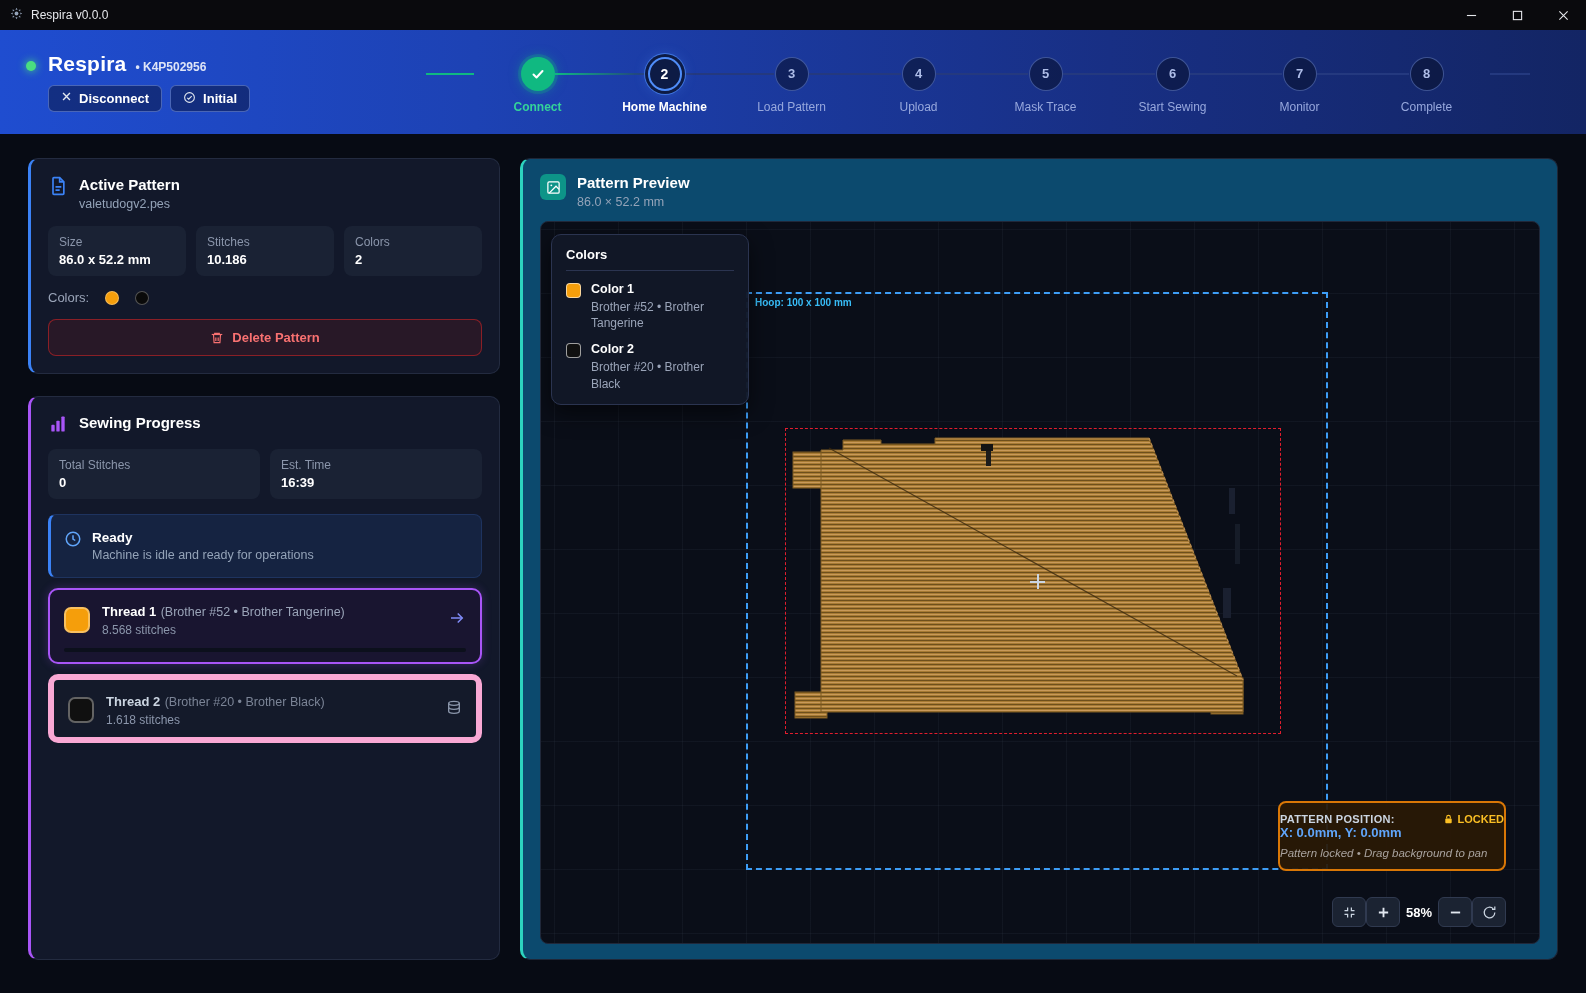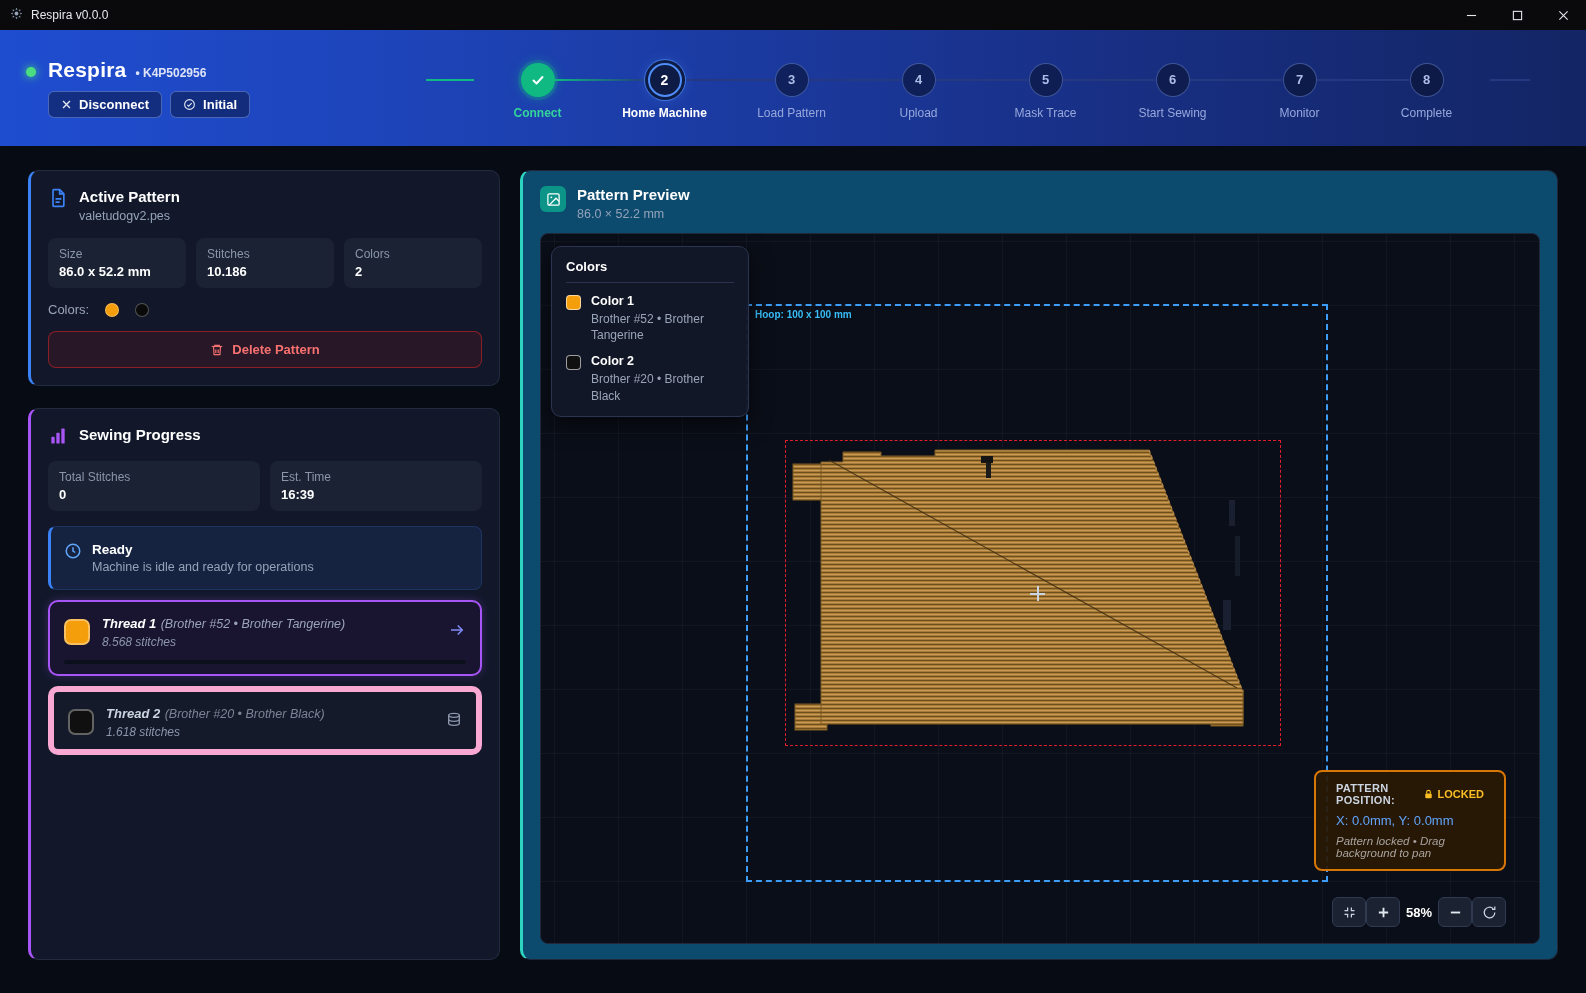--- a/index.html
+++ b/index.html
@@ -8,28 +8,28 @@
   .window { width:1586px; height:993px; display:flex; flex-direction:column; }
 
   
   .titlebar { height:30px; background:#0a0a0d; display:flex; align-items:center; justify-content:space-between; flex-shrink:0; }
   .tb-left { display:flex; align-items:center; gap:8px; padding-left:10px; }
   .tb-title { font-size:12px; color:#e5e7eb; }
   .tb-controls { display:flex; height:30px; }
   .tb-btn { width:46px; height:30px; display:flex; align-items:center; justify-content:center; background:transparent; border:none; cursor:pointer; }
 
   
-  .header { height:116px; flex-shrink:0; background:linear-gradient(90deg,#1f4dd0 0%,#1d42b4 30%,#182f84 70%,#132564 100%); display:flex; align-items:center; padding:0 26px; }
+  .header { height:104px; flex-shrink:0; background:linear-gradient(90deg,#1f4dd0 0%,#1d42b4 30%,#182f84 70%,#132564 100%); display:flex; align-items:center; padding:0 26px; }
   .header-left { display:flex; gap:12px; align-items:flex-start; width:400px; flex-shrink:0; }
   .conn-dot { width:10px; height:10px; border-radius:50%; background:#4ade80; box-shadow:0 0 8px #4ade80; margin-top:9px; flex-shrink:0; }
   .brand-row { display:flex; align-items:baseline; gap:9px; }
   .brand { font-size:21px; font-weight:800; color:#fff; letter-spacing:.2px; }
   .serial { font-size:12px; color:rgba(255,255,255,.85); font-weight:600; }
   .hbtn-row { display:flex; gap:8px; margin-top:9px; }
-  .hbtn { display:flex; align-items:center; gap:7px; background:rgba(8,18,56,.5); border:1px solid rgba(130,160,235,.5); color:#fff; font-size:13px; font-weight:600; padding:5px 12px; border-radius:6px; cursor:pointer; font-family:inherit; }
+  .hbtn { display:flex; gap:7px; background:rgba(8,18,56,.5); border:1px solid rgba(130,160,235,.5); color:#fff; font-size:13px; font-weight:600; padding:5px 12px; border-radius:6px; cursor:pointer; font-family:inherit; }
 
   .stepper { flex:1; display:flex; align-items:flex-start; padding-top:6px; }
   .lead-line { width:48px; height:2px; background:#10b981; margin-top:16px; flex-shrink:0; }
   .tail-line { width:40px; height:2px; background:#24397f; margin-top:16px; flex-shrink:0; }
   .step { width:127px; display:flex; flex-direction:column; align-items:center; position:relative; flex-shrink:0; cursor:pointer; }
   .step:not(.first)::before { content:""; position:absolute; top:16px; left:-46px; width:92px; height:2px; background:#24397f; }
   .step.grad::before { background:linear-gradient(90deg,#10b981,#24397f); }
   .circle { width:34px; height:34px; border-radius:50%; display:flex; align-items:center; justify-content:center; font-size:13px; font-weight:700; position:relative; z-index:1; }
   .step.done .circle { background:#10b981; color:#fff; box-shadow:0 0 0 3px rgba(16,185,129,.22), 0 0 12px rgba(16,185,129,.5); }
   .step.current .circle { background:#0d1b45; color:#fff; border:2px solid #4f8df9; font-size:14px; font-weight:800; box-shadow:0 0 0 3px #0d1b45, 0 0 0 4px rgba(79,141,249,.65), 0 0 14px rgba(79,141,249,.45); }
@@ -55,21 +55,21 @@
   .colors-row { display:flex; align-items:center; gap:16px; margin-top:14px; }
   .colors-label { font-size:13px; color:#9aa4b8; }
   .dot { width:14px; height:14px; border-radius:50%; border:1px solid rgba(255,255,255,.3); }
   .delete-btn { margin-top:14px; width:100%; display:flex; justify-content:center; align-items:center; gap:8px; background:rgba(153,27,27,.16); border:1px solid rgba(220,38,38,.55); color:#f87171; font-size:13px; font-weight:700; padding:10px; border-radius:8px; cursor:pointer; font-family:inherit; }
 
   .ready-box { margin-top:15px; background:#152341; border:1px solid #1e335f; border-left:3px solid #3b82f6; border-radius:8px; padding:15px 13px; display:flex; gap:10px; align-items:flex-start; }
   .ready-title { font-size:13.5px; font-weight:700; color:#fff; }
   .ready-msg { font-size:12.5px; color:#94a3b8; margin-top:3px; }
   .cb-title { margin-top:18px; font-size:13px; font-weight:700; color:#e5e7eb; }
 
-  .thread { margin-top:10px; border-radius:10px; padding:12px 14px 10px; cursor:pointer;font-style:italic; }
+  .thread { margin-top:10px; border-radius:10px; padding:12px 14px 10px; cursor:pointer; }
   .thread.active { background:#191530; border:2px solid #a855f7; box-shadow:0 0 10px rgba(168,85,247,.25); }
   .thread.idle { background:#141a2a; border:6px solid #f9a8d4; }
   .thread-row { display:flex; align-items:center; gap:12px; }
   .swatch { width:26px; height:26px; border-radius:7px; border:2px solid rgba(255,255,255,.35); flex-shrink:0; }
   .thread-name { font-size:13px; font-weight:700; color:#fff; }
   .thread-detail { font-size:12.5px; font-weight:400; color:#9aa4b8; }
   .thread.idle .thread-name { color:#cbd5e1; }
   .thread.idle .thread-detail { color:#7b8496; }
   .thread-st { font-size:12px; color:#8b96ab; margin-top:3px; }
   .thread-icon { margin-left:auto; flex-shrink:0; }
@@ -92,25 +92,25 @@
   .legend-detail { font-size:12px; color:#9aa4b8; margin-top:3px; line-height:1.35; }
 
   .hoop { position:absolute; left:205px; top:70px; width:582px; height:578px; border:2px dashed #3d9df6; }
   .hoop-label { position:absolute; top:3px; left:7px; font-size:10px; font-weight:700; color:#38bdf8; }
   .bounds { position:absolute; left:244px; top:206px; width:496px; height:306px; border:1.5px dashed #e11d2e; }
   .pattern-svg { position:absolute; left:244px; top:206px; width:496px; height:306px; }
   .cross { position:absolute; left:489px; top:352px; width:15px; height:15px; }
   .cross::before { content:""; position:absolute; left:0; top:7px; width:15px; height:1.5px; background:#cbd5e1; }
   .cross::after { content:""; position:absolute; left:7px; top:0; width:1.5px; height:15px; background:#cbd5e1; }
 
-  .pos { position:absolute; right:33px; bottom:72px; width:192px; background:rgba(42,25,5,.93); border:2px solid #d97706; border-radius:8px; padding:10px 20px; z-index:5; }
+  .pos { position:absolute; right:33px; bottom:72px; width:228px; background:rgba(42,25,5,.93); border:2px solid #d97706; border-radius:8px; padding:10px 0; z-index:5; }
   .pos-row { display:flex; justify-content:space-between; align-items:center; }
   .pos-title { font-size:11px; font-weight:700; color:#cbd5e1; letter-spacing:.3px; }
   .pos-lock { display:flex; align-items:center; gap:4px; font-size:11px; font-weight:800; color:#fbbf24; }
-  .pos-coords { margin-top:7px; font-size:13px; font-weight:400; color:#60a5fa; }
+  .pos-coords { font-size:13px; font-weight:700; color:#60a5fa; }
   .pos-hint { margin-top:7px; font-size:11.5px; font-style:italic; color:#a8a29e; }
 
   .zoombar { position:absolute; right:33px; bottom:16px; display:flex; align-items:center; gap:0; z-index:5;margin-left:48px; }
   .zbtn { width:34px; height:30px; background:#1b2332; border:1px solid #303a50; border-radius:6px; display:flex; align-items:center; justify-content:center; cursor:pointer; }
   .zlevel { font-size:13px; font-weight:700; color:#fff; min-width:38px; text-align:center; }
 </style>
 </head>
 <body>
 
 <div class="window">

